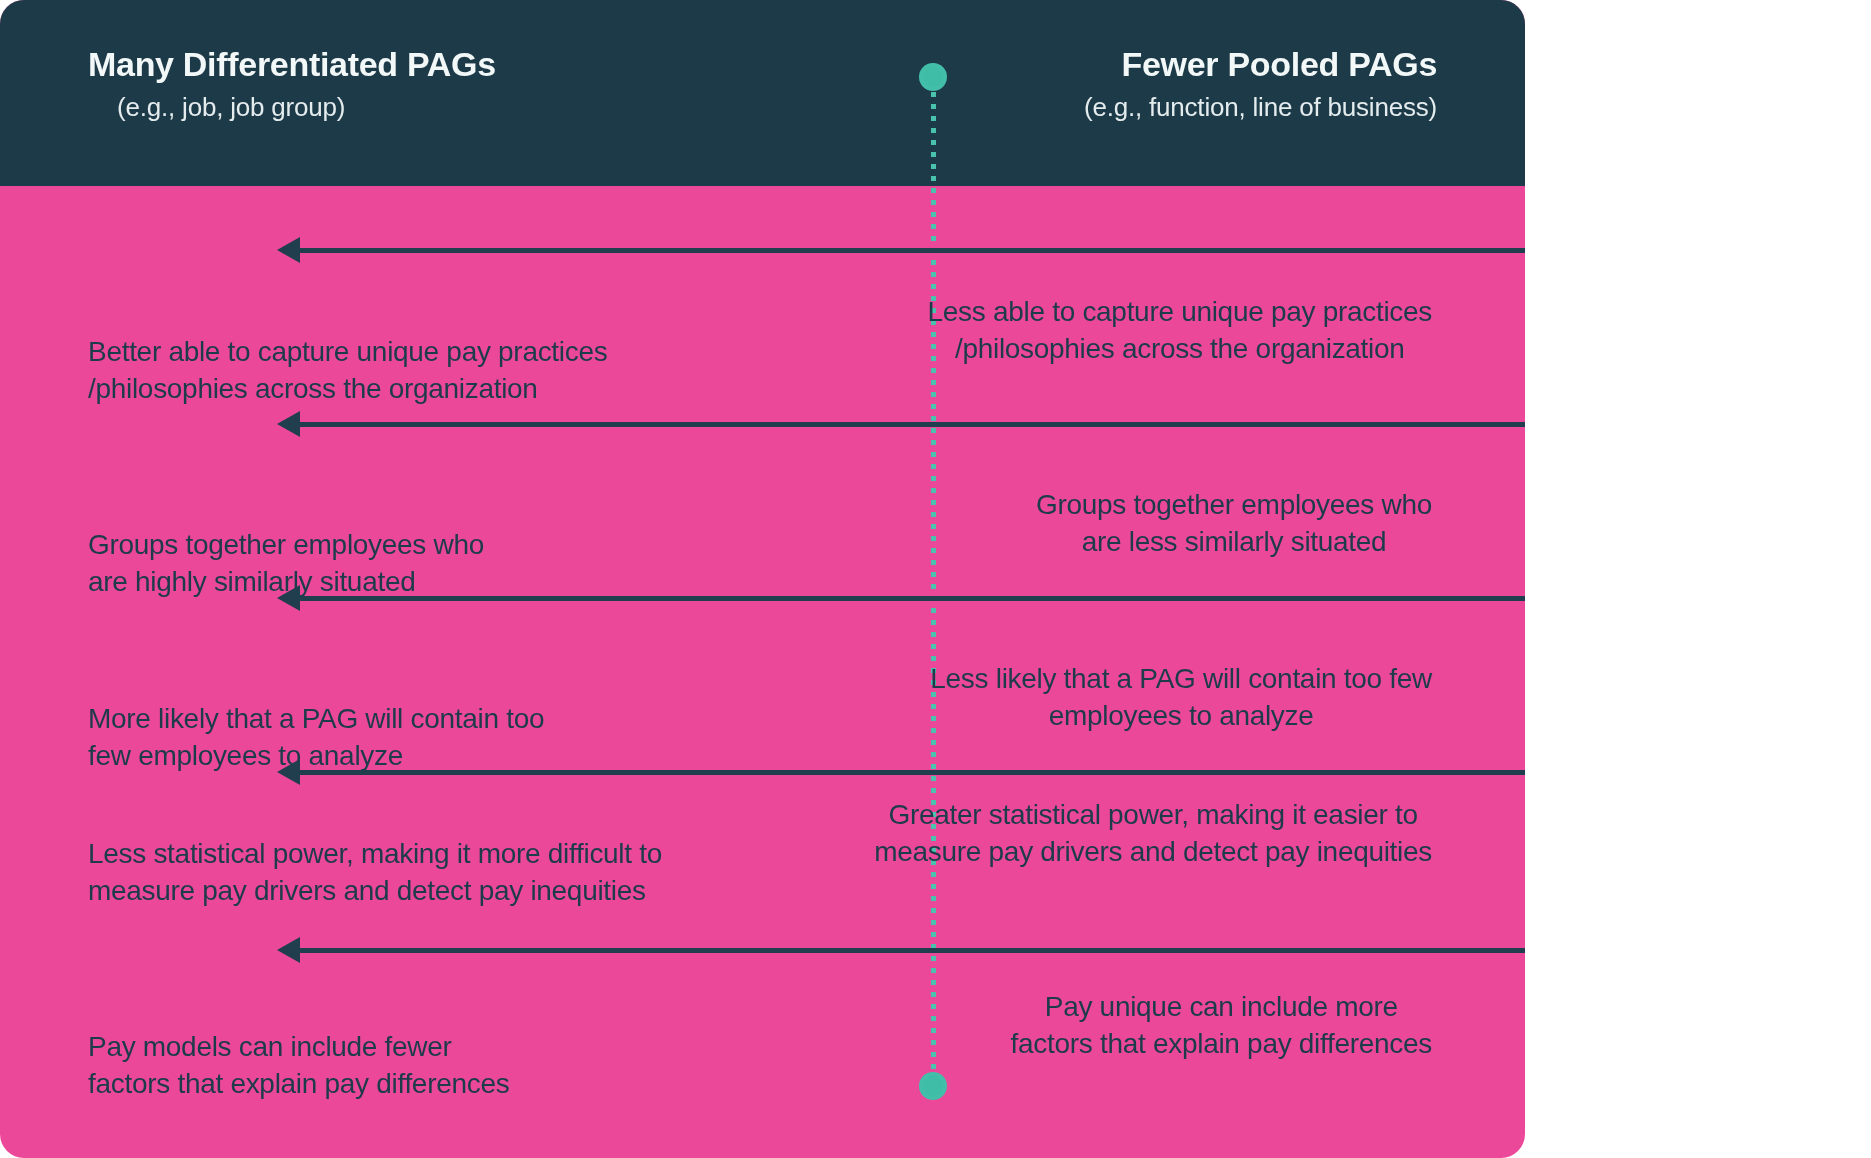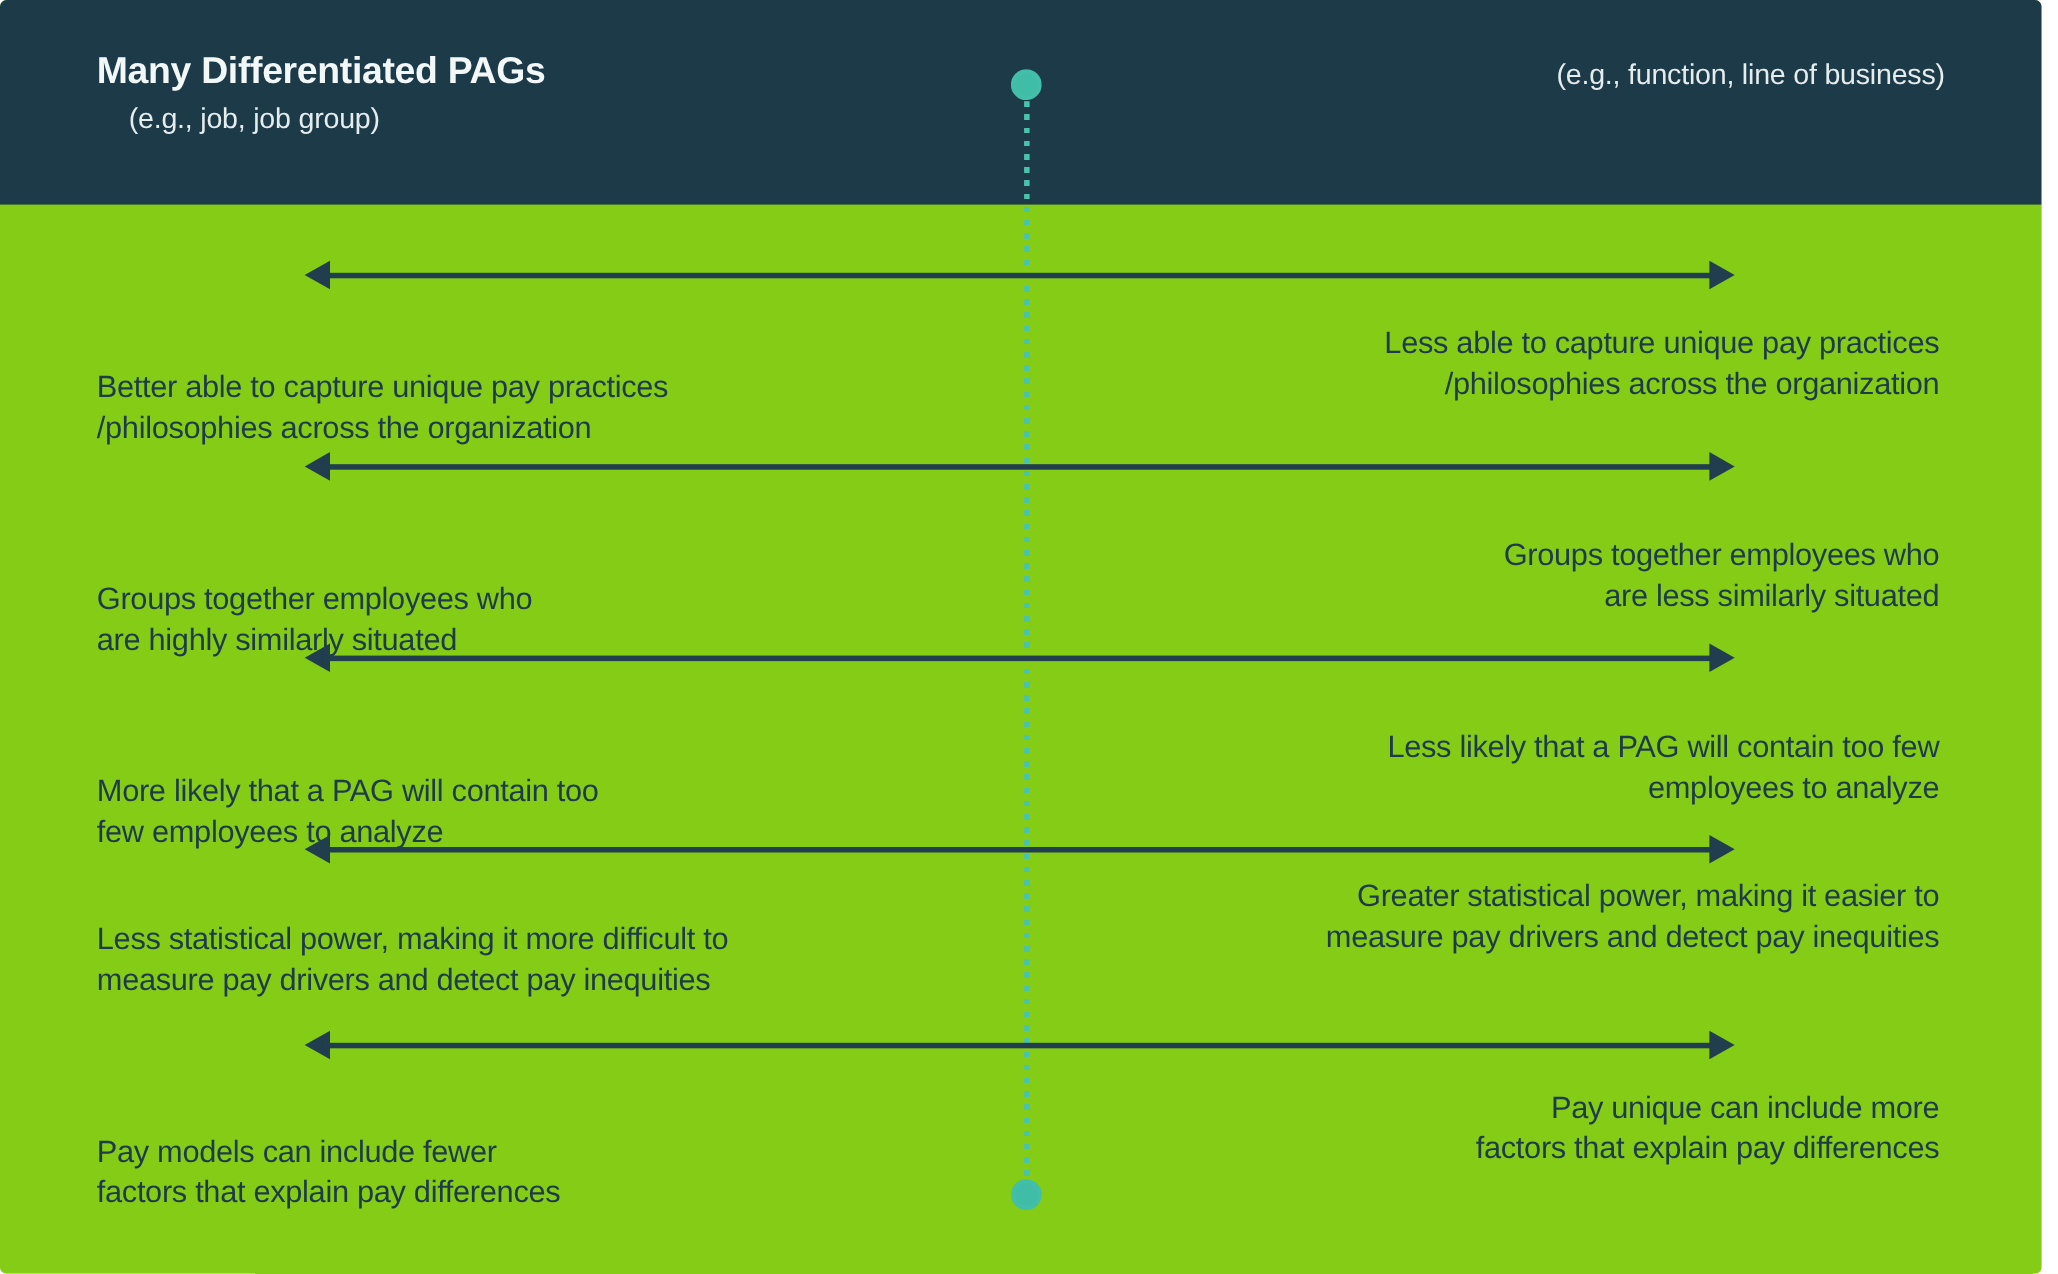--- a/index.html
+++ b/index.html
@@ -3,24 +3,24 @@
 <meta charset="utf-8">
 <style>
   html, body {
     margin: 0;
     padding: 0;
     background: #ffffff;
     font-family: "Liberation Sans", "DejaVu Sans", sans-serif;
   }
   .card {
     position: relative;
-    width: 1856px;
+    width: 1525px;
     height: 1158px;
-    background: #84cc16;
-    border-radius: 6px;
+    background: #ec4899;
+    border-radius: 24px;
     overflow: hidden;
   }
   
   .header {
     position: absolute;
     top: 0; left: 0; right: 0;
     height: 186px;
     background: #1d3a48;
     box-sizing: border-box;
     display: flex;
@@ -94,33 +94,34 @@
   .row-text {
     position: absolute;
     font-size: 28px;
     line-height: 37px;
     letter-spacing: -0.3px;
     color: #1d3b4a;
     white-space: pre-line;
     font-weight: 400;
   }
   .row-text.left  { left: 88px; text-align: left; margin-top: 40px; }
-  .row-text.right { right: 93px; text-align: right; }
+  .row-text.right { right: 93px; text-align: center; }
 </style>
 </head>
 <body>
 
 <div class="card">
 
   <div class="header">
     <div class="header-col left">
       <div class="header-title">Many Differentiated PAGs</div>
       <div class="header-sub">(e.g., job, job group)</div>
     </div>
     <div class="header-col right">
+      <div class="header-title">Fewer Pooled PAGs</div>
       <div class="header-sub">(e.g., function, line of business)</div>
     </div>
   </div>
 
   <div class="divider-line"></div>
   <div class="anchor-dot top"></div>
   <div class="anchor-dot bottom"></div>
 
   <div class="arrow" style="top:237px">
     <span class="head left"></span>

